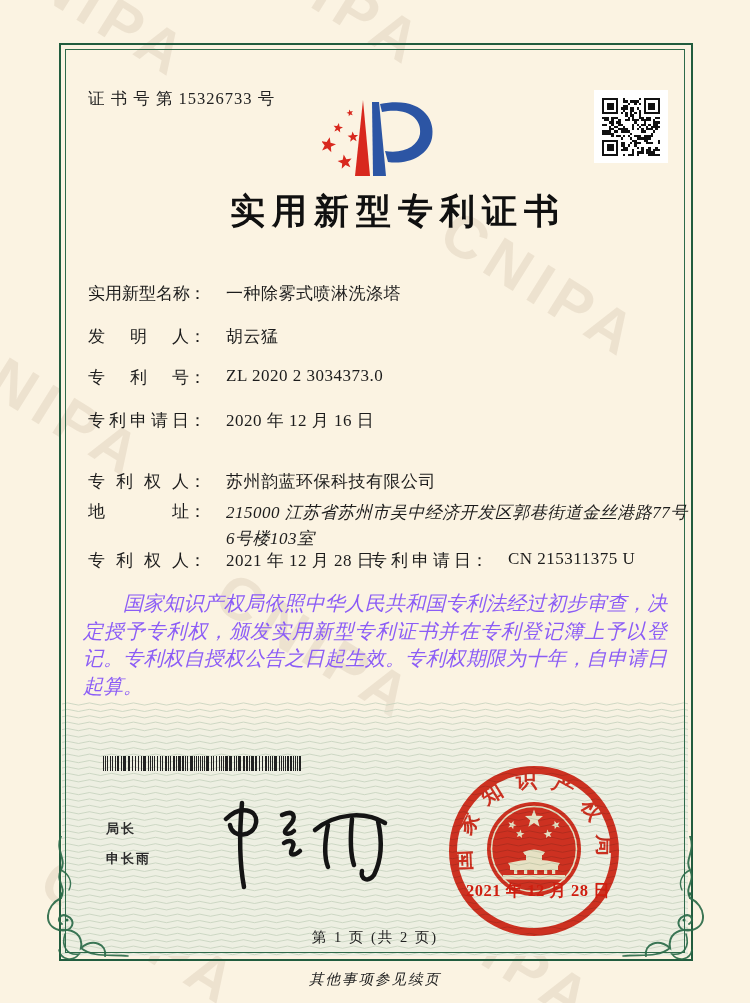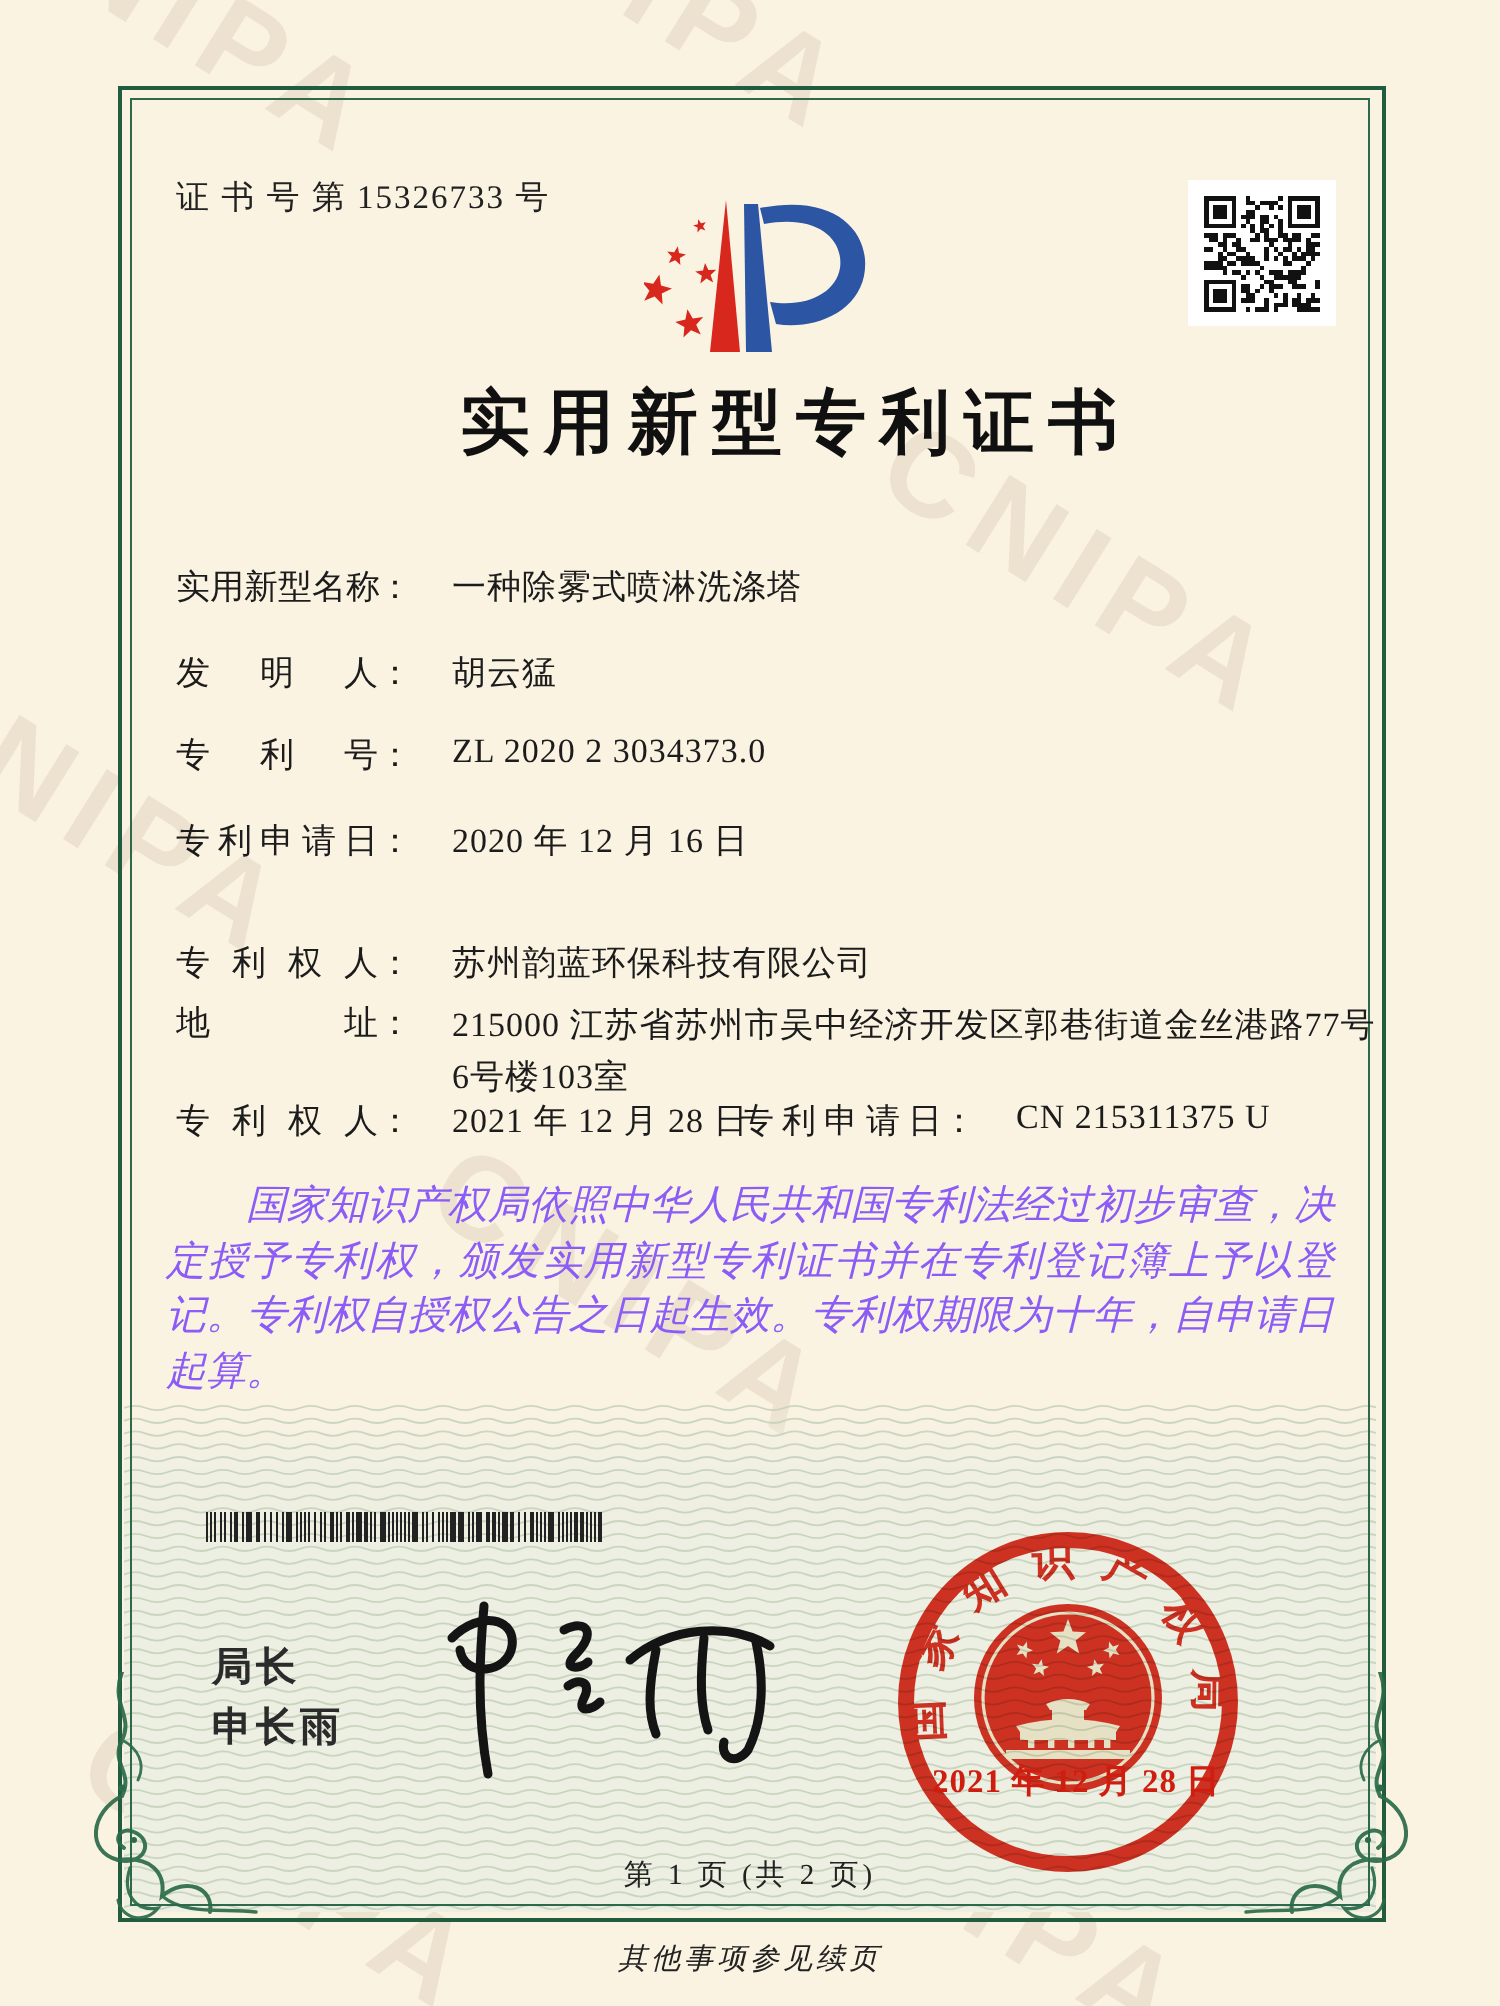--- a/index.html
+++ b/index.html
@@ -37,35 +37,35 @@
   .row{position:absolute;left:88px;font-size:17px;white-space:nowrap;}
   .flabel{
     display:inline-block;width:101px;
     text-align:justify;text-align-last:justify;
     vertical-align:top;
   }
   .colon{vertical-align:top;}
   .fvalue{margin-left:20px;vertical-align:top;letter-spacing:.5px;}
   .fvalue.wrap{
     display:inline-block;width:462px;white-space:normal;
-    line-height:26px;letter-spacing:.5px;
+    line-height:26px;letter-spacing:.5px;font-style:italic;
   }
   .pair2{position:absolute;left:282px;top:0;white-space:nowrap;}
   
   .bodytext{
     left:83px;top:590px;width:584px;
     font-style:italic;font-size:20px;line-height:27.5px;
     text-align:justify;color:#8b5cf6;
   }
   .bodytext p{margin:0;text-indent:2em;}
   
   .sig-label{
     position:absolute;left:106px;
     font-family:"Liberation Sans","DejaVu Sans",sans-serif;
-    font-weight:600;font-size:20px;color:#2b2b2b;letter-spacing:2px;
+    font-weight:600;font-size:13px;color:#2b2b2b;letter-spacing:2px;
   }
   
   .seal-date{
     left:466px;top:880px;font-size:16.5px;font-weight:700;
     color:#cf1e10;letter-spacing:.5px;white-space:nowrap;z-index:9;
   }
   
   .pageinfo{left:0;right:0;top:928px;text-align:center;font-size:14.5px;letter-spacing:2px;color:#222;}
   .contnote{left:0;right:0;top:970px;text-align:center;font-size:14.5px;font-style:italic;letter-spacing:2px;color:#222;}
   svg{display:block;}

